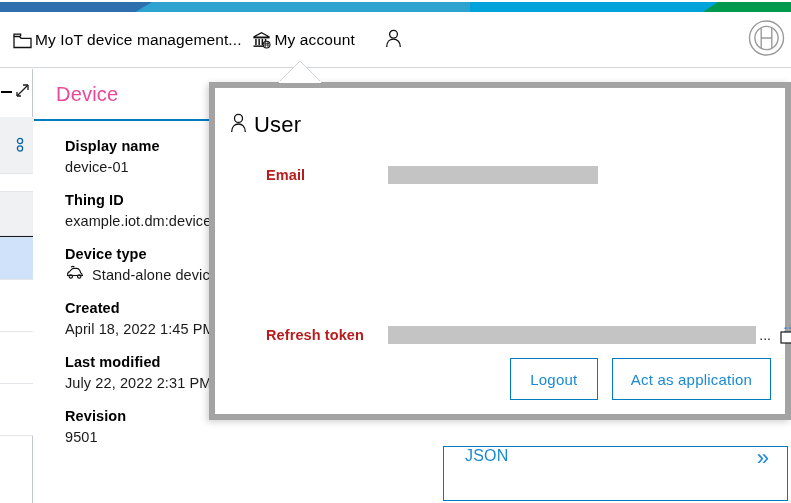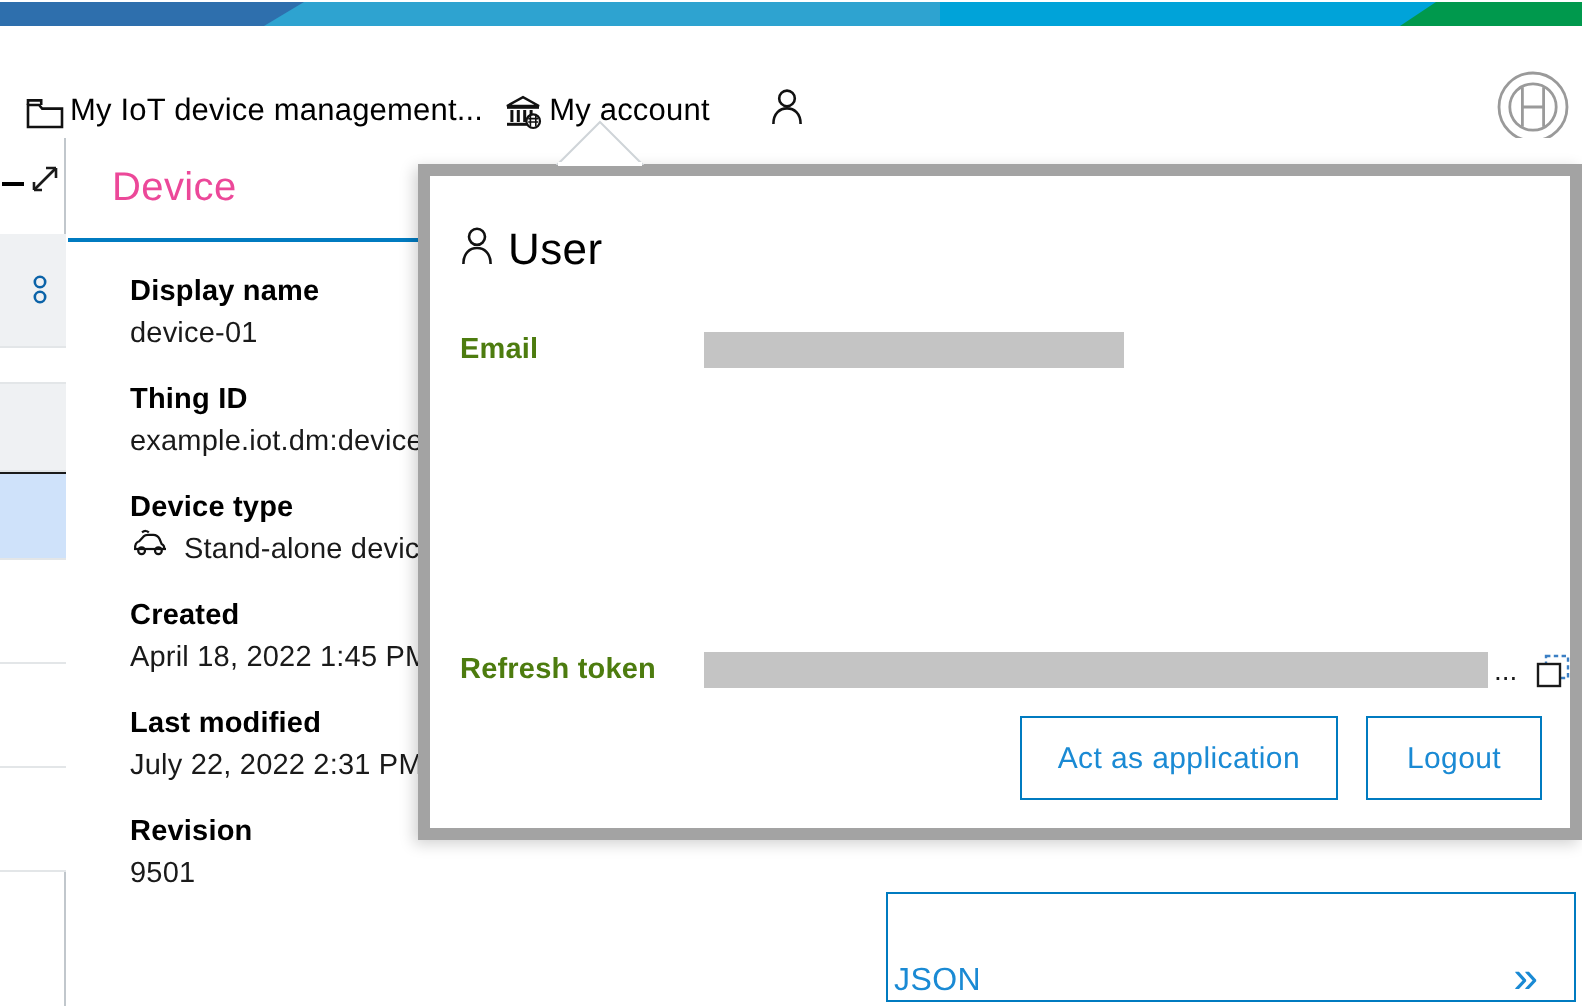--- a/index.html
+++ b/index.html
@@ -10,21 +10,21 @@
     font-family: "Liberation Sans", sans-serif;
     color: #000000;
   }
   #root { position: relative; width: 791px; height: 503px; }
 
   
   .brandstrip { position: absolute; left: 0; top: 0; width: 791px; height: 12px; background: #ffffff; }
 
   
   .header {
-    position: absolute; left: 0; top: 28px; width: 791px; height: 56px;
+    position: absolute; left: 0; top: 12px; width: 791px; height: 56px;
     background: #ffffff; border-bottom: 1px solid #d5d8da;
   }
   .nav { position: absolute; left: 12px; top: 0; height: 56px; display: flex; align-items: center; gap: 0px; }
   .nav-item { display: flex; align-items: center; height: 56px; padding: 0 10px 0 0; cursor: pointer; }
   .nav-item .ico { width: 20px; height: 20px; display: inline-flex; align-items: center; justify-content: center; margin-right: 3px; }
   .nav-item .txt { font-size: 15.5px; color: #000; letter-spacing: .1px; white-space: nowrap; }
   .nav-user { display: flex; align-items: center; height: 56px; padding: 0 8px; margin-left: 12px; cursor: pointer; }
 
   .logo { position: absolute; right: 6px; top: 50%; transform: translateY(-50%); display: flex; align-items: center; gap: 10px; }
   .logo .word { font-family: "Liberation Sans", sans-serif; font-weight: bold; font-size: 30px; color: #e20015; letter-spacing: .5px; line-height: 1; }
@@ -51,39 +51,39 @@
   .fields { position: absolute; left: 31px; top: 68px; width: 420px; }
   .frow { margin-bottom: 13px; }
   .flabel { font-size: 14.5px; font-weight: bold; color: #000; line-height: 19px; letter-spacing: .1px; }
   .fvalue { font-size: 14.5px; color: #1a1a1a; line-height: 22px; white-space: nowrap; letter-spacing: .1px; }
   .fvalue.withicon { display: flex; align-items: center; gap: 7px; }
 
   
   .jsonbar {
     position: absolute; left: 409px; top: 377px; width: 345px; height: 55px;
     border: 1px solid #007bc0; background: #fff;
-    display: flex; align-items: flex-end; justify-content: space-between;
-    padding: 0 18px 0 3px; cursor: pointer;
+    display: flex; align-items: flex-start; justify-content: space-between;
+    padding: 0 18px 0 21px; cursor: pointer;
   }
   .jsonbar .lbl { font-size: 16px; color: #1a8ad4; letter-spacing: .2px; }
   .jsonbar .chev { font-size: 22px; color: #1a8ad4; line-height: 1; }
 
   
   .popover {
     position: absolute; left: 209px; top: 82px; width: 582px; height: 338px;
     background: #fff; border: 6px solid #a3a3a3;
     box-shadow: -2px 2px 7px rgba(0,0,0,.18);
     z-index: 40;
   }
   .pointer { position: absolute; left: 278px; top: 60px; width: 44px; height: 23px; z-index: 41; }
   .pop-title { position: absolute; left: 15px; top: 24px; display: flex; align-items: center; gap: 7px; }
   .pop-title .ptxt { font-size: 22px; color: #000; letter-spacing: .2px; }
 
   .prow { position: absolute; left: 15px; display: flex; align-items: center; width: 567px; }
-  .pkey { font-size: 14.5px; font-weight: bold; color: #4d7c0f; width: 122px; flex: 0 0 122px; letter-spacing: .1px; }
+  .pkey { font-size: 14.5px; font-weight: bold; color: #b91c1c; width: 122px; flex: 0 0 122px; letter-spacing: .1px; margin-left: 36px; }
   .pbar { height: 18px; background: #c4c4c4; }
   .ptext { font-size: 15px; color: #1a1a1a; letter-spacing: .1px; white-space: nowrap; }
   .pdots { font-size: 14px; color: #1a1a1a; margin-left: 3px; }
   .copy { margin-left: 9px; cursor: pointer; display: inline-flex; }
 
   .pbtns { position: absolute; right: 14px; bottom: 14px; display: flex; gap: 14px; }
   .btn {
     border: 1px solid #007bc0; background: #fff; color: #1a8ad4;
     font-family: "Liberation Sans", sans-serif; font-size: 15px;
     padding: 0 18px; height: 42px; min-width: 88px; cursor: pointer;
@@ -345,18 +345,18 @@
       <span class="pdots">...</span>
       <span class="copy">
         <svg width="17" height="17" viewBox="0 0 17 17">
           <rect x="5" y="1" width="11" height="11" fill="none" stroke="#3b7fc4" stroke-width="1.2" stroke-dasharray="2.2 1.7"></rect>
           <rect x="1" y="5" width="11" height="11" fill="#ffffff" stroke="#1a1a1a" stroke-width="1.2"></rect>
         </svg>
       </span>
     </div>
 
     <div class="pbtns">
+      <button class="btn">Logout</button>
       <button class="btn">Act as application</button>
-      <button class="btn">Logout</button>
     </div>
   </div>
 
 </div>
 
 </body></html>

